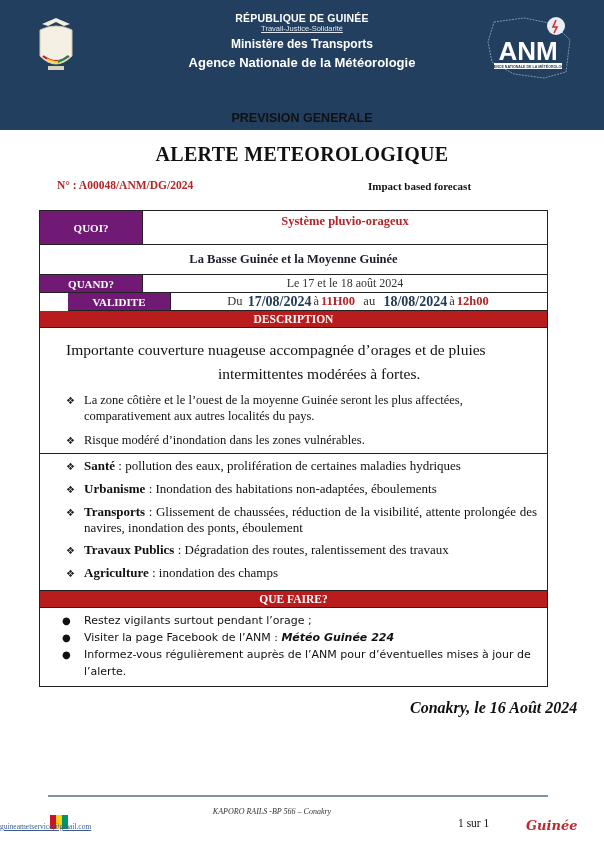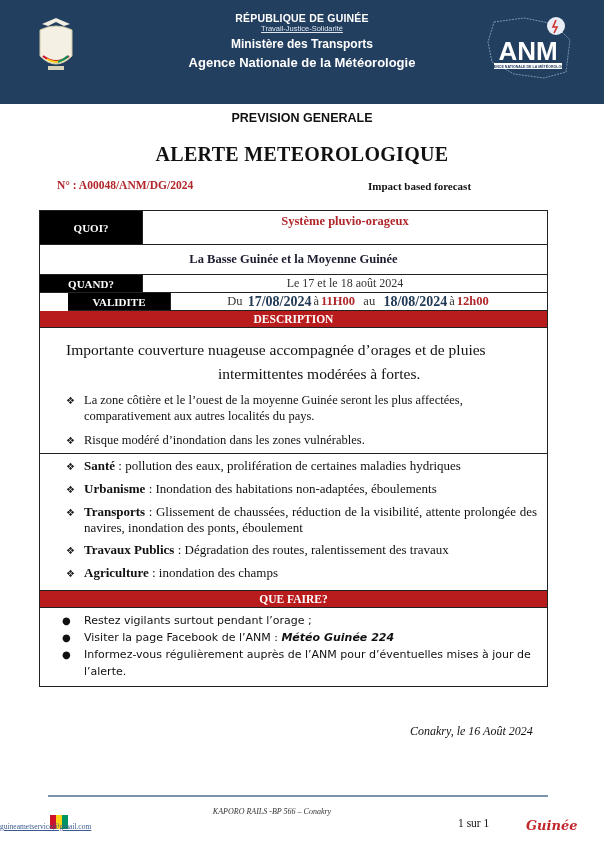--- a/index.html
+++ b/index.html
@@ -1,33 +1,33 @@
 <!DOCTYPE html>
 <html><head>
 <meta charset="utf-8">
 <style>
   html, body { margin:0; padding:0; }
   body { width:604px; height:846px; background:#ffffff; position:relative; overflow:hidden; font-family:"Liberation Serif", serif; color:#111; }
-  .banner { position:absolute; left:0; top:0; width:604px; height:104px; background:#233f5f; }
+  .banner { position:absolute; left:0; top:0; width:604px; height:130px; background:#233f5f; }
   .banner .emblem { position:absolute; left:34px; top:16px; width:44px; height:60px; }
   .banner .center { position:absolute; left:120px; top:10px; width:364px; text-align:center; color:#fff; font-family:"Liberation Sans", sans-serif; }
   .banner .rep { font-size:10.5px; font-weight:bold; letter-spacing:0.2px; margin-top:2px; }
   .banner .motto { font-size:7.5px; color:#dfe6ef; margin-top:0px; text-decoration:underline; }
   .banner .min { font-size:12px; font-weight:bold; margin-top:4px; }
   .banner .agency { font-size:13px; font-weight:bold; margin-top:4px; }
   .banner .anm { position:absolute; left:484px; top:12px; width:92px; height:70px; }
 
   .prev { position:absolute; left:0; top:111px; width:604px; text-align:center; font-family:"Liberation Sans", sans-serif; font-weight:bold; font-size:12.5px; }
   .title { position:absolute; left:0; top:143px; width:604px; text-align:center; font-weight:bold; font-size:20px; letter-spacing:0.3px; }
   .num { position:absolute; left:57px; top:179px; color:#b0262a; font-weight:bold; font-size:11.5px; }
   .ibf { position:absolute; left:368px; top:180px; font-weight:bold; font-size:11px; }
 
   .card { position:absolute; left:39px; top:210px; width:509px; border:1.5px solid #222; box-sizing:border-box; }
   .row { display:flex; border-bottom:1.5px solid #222; }
-  .lbl { width:102px; background:#000000; color:#fff; font-weight:bold; font-size:11px; display:flex; align-items:center; justify-content:center; border-right:1.5px solid #222; }
+  .lbl { width:102px; background:#701a75; color:#fff; font-weight:bold; font-size:11px; display:flex; align-items:center; justify-content:center; border-right:1.5px solid #222; }
   .val { flex:1; display:flex; align-items:center; justify-content:center; font-size:12px; }
   .r-quoi { height:33px; } .r-quoi .val { align-items:flex-start; padding-top:3px; color:#b0262a; font-weight:bold; font-size:12.5px; }
   .r-ou { height:29px; } .r-ou .val { font-weight:bold; font-size:12.5px; color:#1b1b2e; }
   .r-quand { height:17px; } .r-quand .val { color:#333; }
   .r-valid { height:17px;margin-left:28px; } .r-valid .val { color:#333; font-size:12.5px; }
   .date { font-weight:bold; color:#233a55; font-size:14px; margin:0 2px; }
   .hour { font-weight:bold; color:#b0262a; margin:0 2px; }
   .sec { background:#b91c1c; color:#fff; font-weight:bold; font-size:11.5px; text-align:center; height:16px; line-height:16px; border-bottom:1.5px solid #222; }
   .desc { padding:10px 18px 4px 26px; border-bottom:1.5px solid #222; }
   .desc .lead { font-size:15.5px; line-height:24px; }
@@ -35,21 +35,21 @@
   .bl { display:flex; font-size:12.5px; line-height:16px; margin-top:6px; }
   .bl .star { width:18px; flex:none; font-size:10px; color:#222; padding-top:1px; }
   .impacts { padding:4px 10px 2px 26px; border-bottom:1.5px solid #222; }
   .impacts .bl { font-size:13px; line-height:16px; margin:0 0 6px 0; text-align:justify; }
   .impacts b { font-weight:bold; }
   .todo { padding:4px 10px 6px 22px; font-family:"DejaVu Sans", sans-serif; }
   .todo .item { display:flex; font-size:11px; line-height:17px; }
   .todo .dot { width:22px; flex:none; font-size:10px; }
   .todo i { font-weight:bold; }
 
-  .signed { position:absolute; left:410px; top:724px; font-style:italic; font-weight:normal; font-size:12px; }
+  .signed { position:absolute; left:410px; top:699px; font-style:italic; font-weight:bold; font-size:16px; }
   .fline { position:absolute; left:48px; top:795px; width:500px; height:2px; background:#7b93ab; }
   .flag { position:absolute; left:50px; top:815px; width:18px; height:14px; display:flex; }
   .flag span { flex:1; }
   .addr { position:absolute; left:0; top:807px; width:544px; text-align:center; font-style:italic; font-size:8px; color:#333; }
   .mail { position:absolute; left:0; top:822px; width:548px; text-align:left; font-size:7.5px; color:#3b5b8f; text-decoration:underline; }
   .page { position:absolute; left:458px; top:817px; font-size:11.5px; }
   .guinee { position:absolute; left:526px; top:818px; font-style:italic; font-weight:bold; color:#c0282d; font-size:13px; font-family:"DejaVu Serif", serif; }
 </style>
 </head>
 <body>

